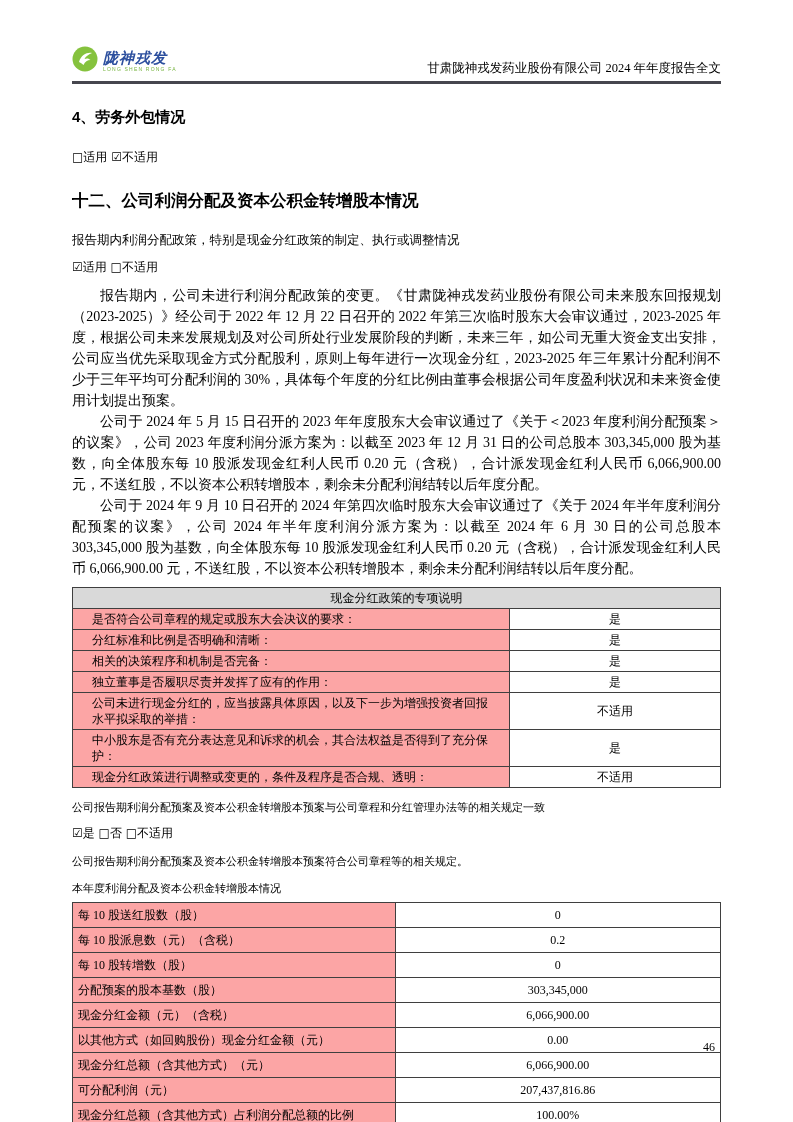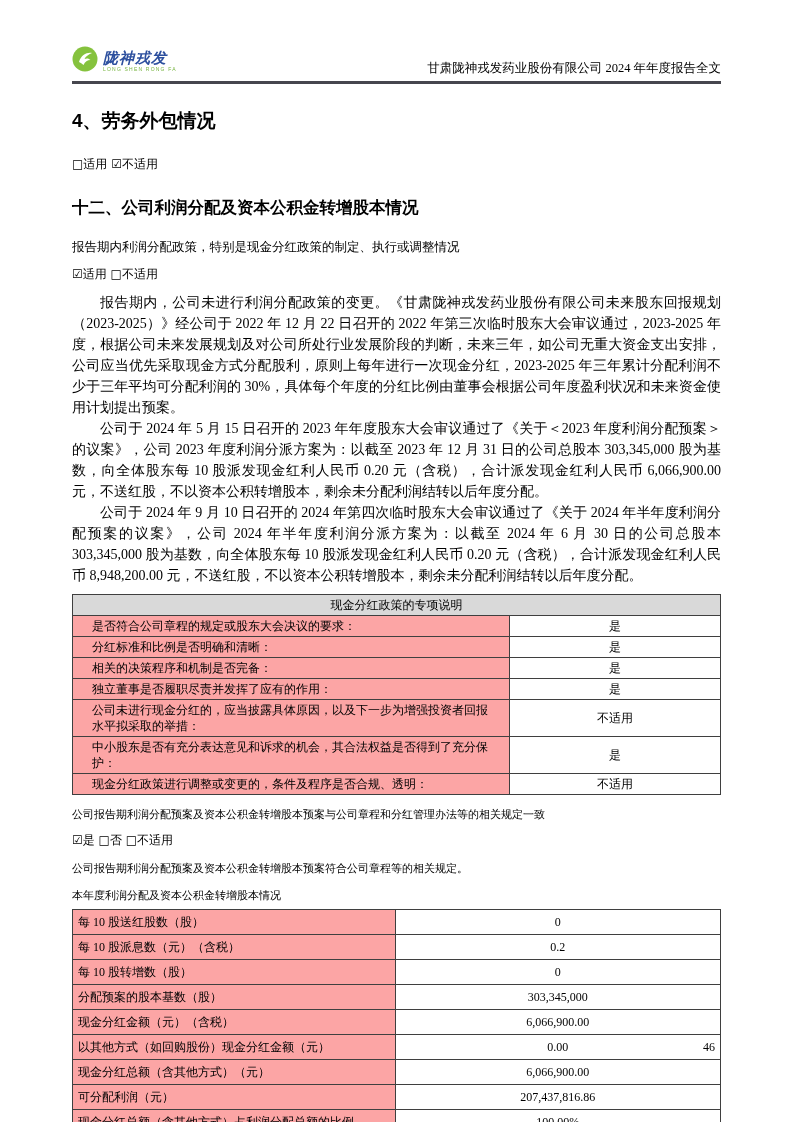--- a/index.html
+++ b/index.html
@@ -28,21 +28,21 @@
     font-size: 15px; color: #2c4f9e; letter-spacing: 1px;
   }
   .logo-en {
     font-family: "Liberation Sans", "DejaVu Sans", sans-serif;
     font-size: 5px; color: #76b43f; letter-spacing: 1.2px; margin-top: 2px;
   }
   .doc-title { font-size: 12.5px; line-height: 1.2; }
   
   .h-sub {
     font-family: "Liberation Sans", "DejaVu Sans", sans-serif;
-    font-weight: bold; font-size: 19px;
+    font-weight: bold; font-size: 15px;
     margin: 24px 0 0 0;
   }
   .h-main {
     font-family: "Liberation Sans", "DejaVu Sans", sans-serif;
     font-weight: bold; font-size: 16.5px;
     margin: 24px 0 0 0;
   }
   .line { font-size: 12.5px; margin-top: 20px; }
   .checks {
     font-family: "DejaVu Sans", "Liberation Sans", sans-serif;
@@ -100,21 +100,21 @@
   <div class="h-sub">4、劳务外包情况</div>
   <div class="checks">□适用 ☑不适用</div>
 
   <div class="h-main">十二、公司利润分配及资本公积金转增股本情况</div>
   <div class="line">报告期内利润分配政策，特别是现金分红政策的制定、执行或调整情况</div>
   <div class="checks tight">☑适用 □不适用</div>
 
   <div class="paras">
     <p>报告期内，公司未进行利润分配政策的变更。《甘肃陇神戎发药业股份有限公司未来股东回报规划（2023-2025）》经公司于 2022 年 12 月 22 日召开的 2022 年第三次临时股东大会审议通过，2023-2025 年度，根据公司未来发展规划及对公司所处行业发展阶段的判断，未来三年，如公司无重大资金支出安排，公司应当优先采取现金方式分配股利，原则上每年进行一次现金分红，2023-2025 年三年累计分配利润不少于三年平均可分配利润的 30%，具体每个年度的分红比例由董事会根据公司年度盈利状况和未来资金使用计划提出预案。</p>
     <p>公司于 2024 年 5 月 15 日召开的 2023 年年度股东大会审议通过了《关于＜2023 年度利润分配预案＞的议案》，公司 2023 年度利润分派方案为：以截至 2023 年 12 月 31 日的公司总股本 303,345,000 股为基数，向全体股东每 10 股派发现金红利人民币 0.20 元（含税），合计派发现金红利人民币 6,066,900.00 元，不送红股，不以资本公积转增股本，剩余未分配利润结转以后年度分配。</p>
-    <p>公司于 2024 年 9 月 10 日召开的 2024 年第四次临时股东大会审议通过了《关于 2024 年半年度利润分配预案的议案》，公司 2024 年半年度利润分派方案为：以截至 2024 年 6 月 30 日的公司总股本 303,345,000 股为基数，向全体股东每 10 股派发现金红利人民币 0.20 元（含税），合计派发现金红利人民币 8,948,200.00 元，不送红股，不以资本公积转增股本，剩余未分配利润结转以后年度分配。</p>
+    <p>公司于 2024 年 9 月 10 日召开的 2024 年第四次临时股东大会审议通过了《关于 2024 年半年度利润分配预案的议案》，公司 2024 年半年度利润分派方案为：以截至 2024 年 6 月 30 日的公司总股本 303,345,000 股为基数，向全体股东每 10 股派发现金红利人民币 0.20 元（含税），合计派发现金红利人民币 6,066,900.00 元，不送红股，不以资本公积转增股本，剩余未分配利润结转以后年度分配。</p>
   </div>
 
   <table class="policy">
     <colgroup>
         <col class="c1">
         <col class="c2">
       </colgroup>
     <tbody>
         <tr>
       <td class="title-cell" colspan="2">现金分红政策的专项说明</td>

